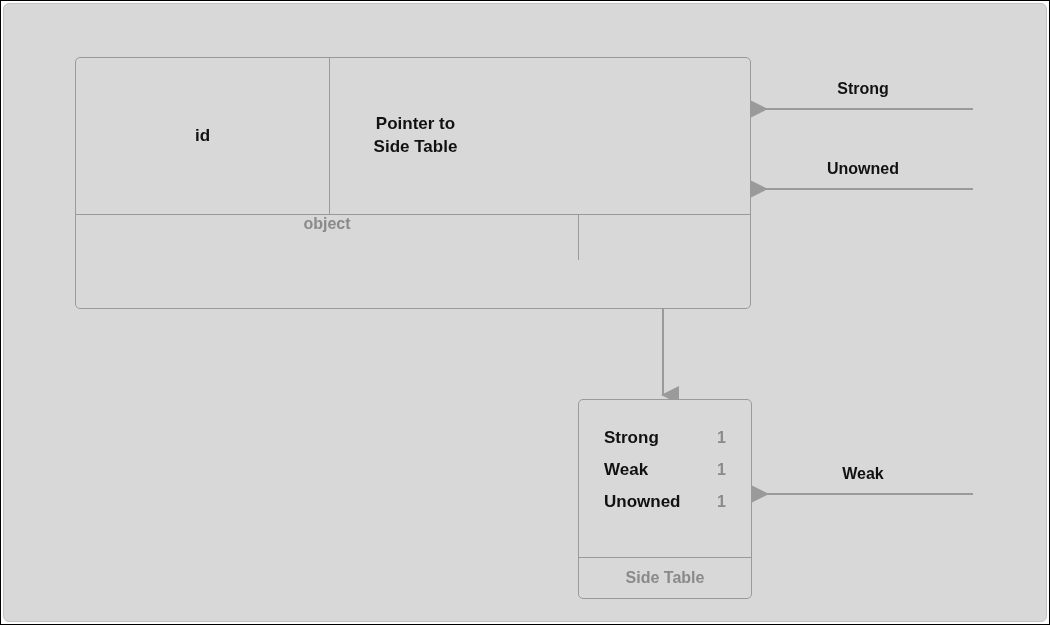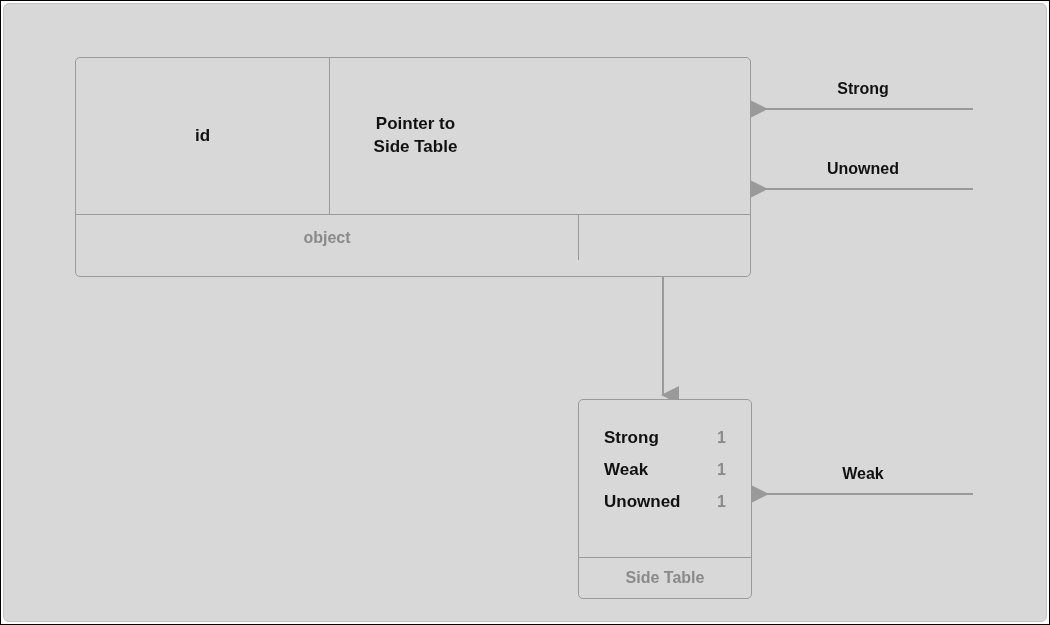--- a/index.html
+++ b/index.html
@@ -34,21 +34,21 @@
     border: 1px solid #c2c2c2;
     border-radius: 6px;
   }
 
   
   #object-table {
     position: absolute;
     left: 71px;
     top: 53px;
     width: 676px;
-    height: 220px;
+    height: 252px;
     box-sizing: border-box;
     border: 1px solid #9a9a9a;
     border-radius: 5px;
     background: #d8d8d8;
   }
   .obj-body {
     position: absolute;
     left: 0; top: 0;
     width: 100%;
     height: 156px;
@@ -75,21 +75,21 @@
     top: 156px;
     width: 100%;
     height: 46px;
     display: flex;
     border-top: 1px solid #9a9a9a;
     box-sizing: border-box;
   }
   .obj-foot-cell {
     box-sizing: border-box;
     display: flex;
-    align-items: center;
+    align-items: flex-start;
     justify-content: center;
     font-size: 16px;
     font-weight: bold;
     color: #8a8a8a;
   }
   .obj-foot-cell.f-object { width: 503px; border-right: 1px solid #9a9a9a; }
   .obj-foot-cell.f-empty  { width: 171px; }
 
   
   #side-table {

